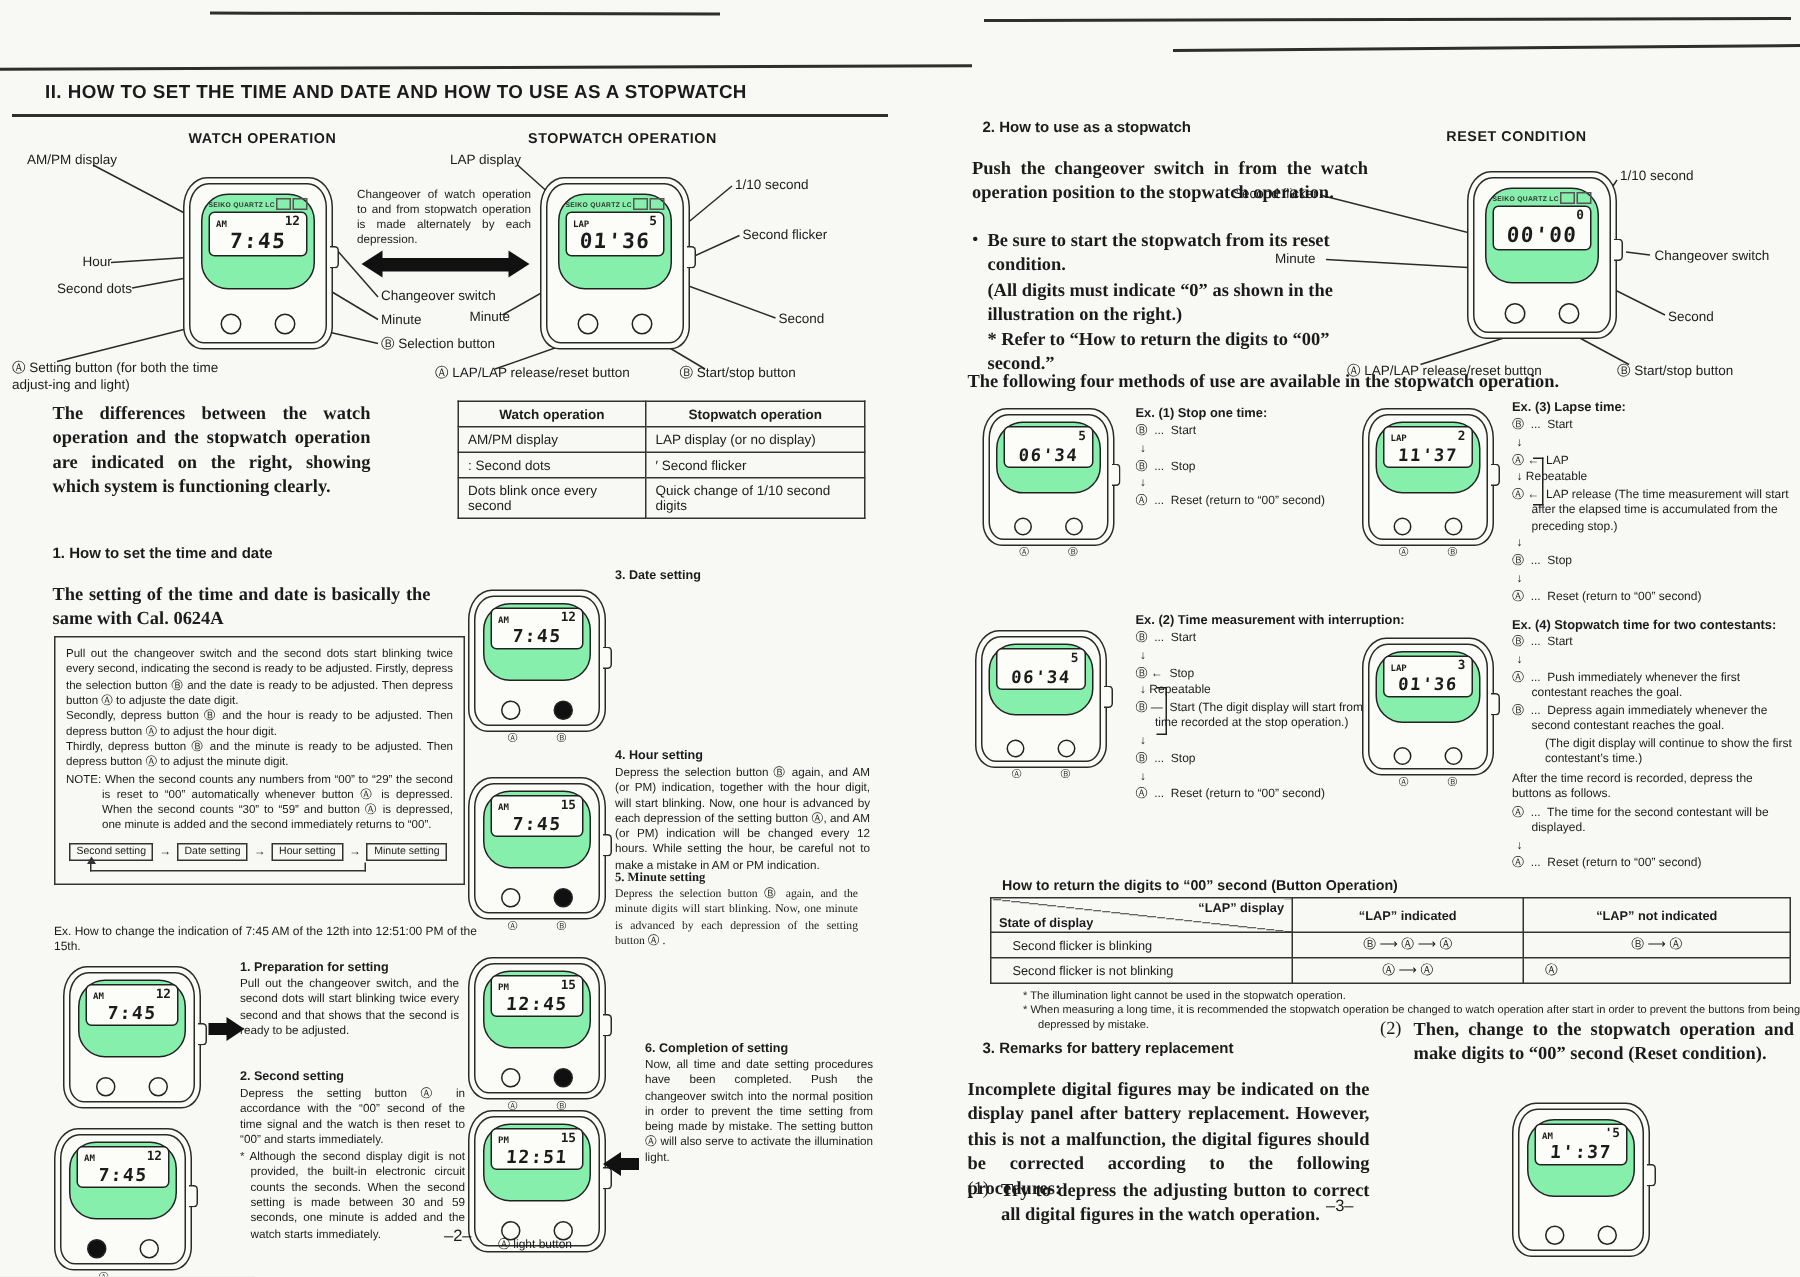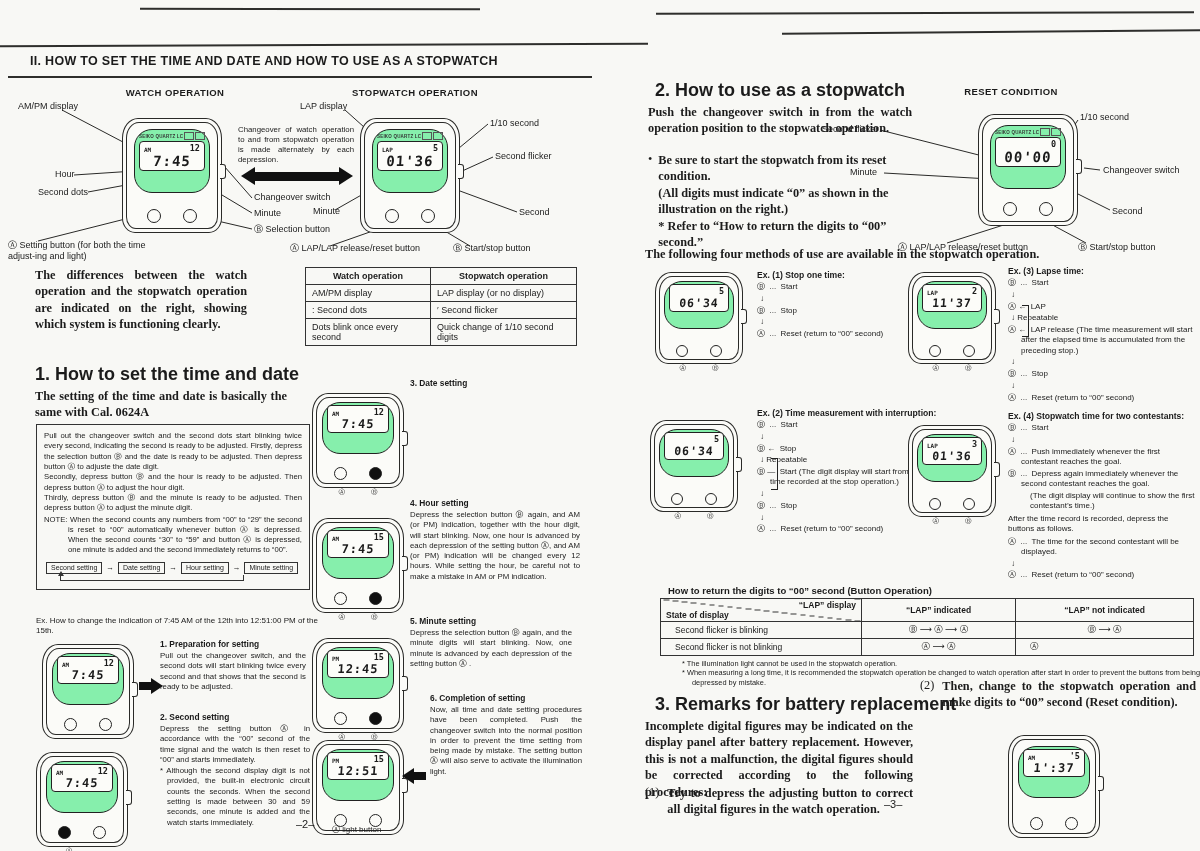--- a/index.html
+++ b/index.html
@@ -2,21 +2,21 @@
 <html><head>
 <meta charset="utf-8">
 <style>
   html,body{margin:0;padding:0;background:#e8e8e6;}
   #page{position:relative;width:1200px;height:851px;background:#f8f8f5;overflow:hidden;
         font-family:"Liberation Sans",sans-serif;color:#1b1b1b;}
   .abs{position:absolute;}
   .ser{font-family:"Liberation Serif",serif;}
   .rule{position:absolute;background:#2e2e2c;}
   .h-main{font-weight:bold;font-size:12.5px;letter-spacing:.3px;}
-  .h-sec{font-weight:bold;font-size:18px;}
+  .h-sec{font-weight:bold;font-size:10px;}
   .h-diag{font-weight:bold;font-size:9.5px;letter-spacing:.4px;text-align:center;}
   .lbl{font-size:9px;line-height:1.18;}
   .para{font-size:12.3px;line-height:1.34;text-align:justify;font-weight:bold;}
   .small{font-size:8px;line-height:1.3;}
   
   .watch{position:absolute;}
   .w-case{position:absolute;inset:0;border:1.8px solid #2a2a28;border-radius:16px 16px 13px 13px/20px 20px 15px 15px;background:#fbfbf8;}
   .w-case::before{content:"";position:absolute;inset:3px;border:1px solid #2a2a28;border-radius:13px 13px 10px 10px/16px 16px 12px 12px;}
   .w-crown{position:absolute;right:-5px;top:40%;width:5px;height:13px;border:1px solid #2a2a28;border-left:none;border-radius:0 3px 3px 0;background:#fbfbf8;}
   .w-screen{position:absolute;left:11px;right:11px;top:10px;border:1.5px solid #222;border-radius:18px;background:#86efac;padding:1px;}
@@ -359,21 +359,21 @@
       <div class="w-btns">
           <span class="w-btn"></span>
           <span class="w-btn filled"></span>
         </div>
       <div class="w-tags">
           <span>Ⓐ</span>
           <span>Ⓑ</span>
         </div>
     </div>
   </div>
-  <div class="abs" style="left:410px;top:616px;width:162px;">
+  <div class="abs" style="left:410px;top:580px;width:162px;font-family:Liberation Serif, serif;">
     <div class="step-title">5.  Minute setting</div>
     <div class="step-body">Depress the selection button Ⓑ again, and the minute digits will start blinking. Now, one minute is advanced by each depression of the setting button Ⓐ .</div>
   </div>
 
   <div class="watch w-sm" style="left:312px;top:740px;width:92px;height:95px;">
     <div class="w-case">
         <div class="w-crown"></div>
       <div class="w-screen">
           <div class="lcd">
         <div class="lcd-top">

